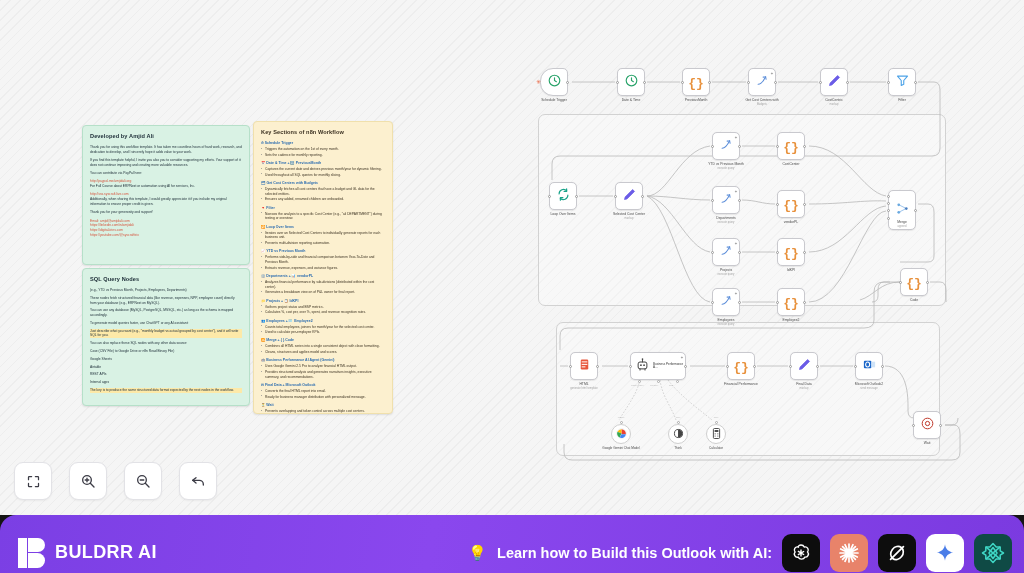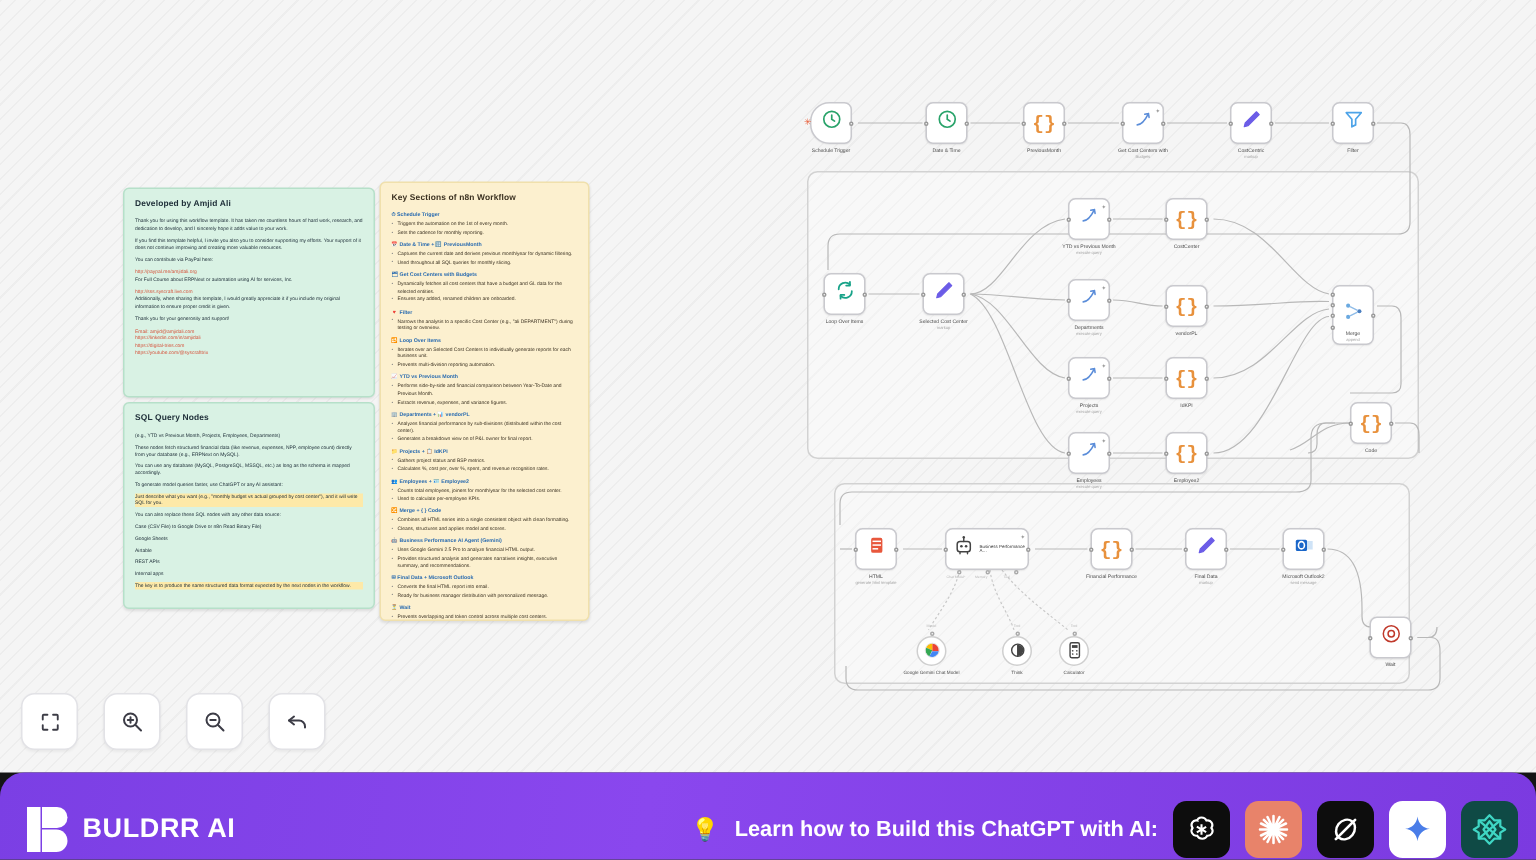--- a/index.html
+++ b/index.html
@@ -638,21 +638,21 @@
     <div id="brand">
       <div id="blogo">
         <div class="bar1"></div>
           <div class="b2"></div>
           <div class="b3"></div>
       </div>
       <div id="brandtext">BULDRR AI</div>
     </div>
     <div id="cta">
       <span id="bulb">💡</span>
-      <span id="ctatext">Learn how to Build this ChatGPT with AI:</span>
+      <span id="ctatext">Learn how to Build this Outlook with AI:</span>
       <div id="ai-icons" style="display:flex;gap:10px;">
           <div class="ai" style="background: rgb(13, 13, 13);">
             <svg width="22" height="22" viewBox="0 0 24 24" fill="none" stroke="#fff" stroke-width="1.5">
               <path d="M12 3.3c2 0 3.2 1.3 3.6 2.2 1.5-.4 3 .2 3.8 1.5.9 1.5.5 3-.2 3.9.9 1 1.2 2.5.4 3.9-.8 1.4-2.3 1.8-3.4 1.7-.5 1.2-1.8 2.2-3.6 2.2-1.9 0-3.2-1.2-3.7-2.2-1.4.3-2.9-.3-3.7-1.7-.8-1.4-.5-2.9.3-3.9-.8-1-1.1-2.5-.3-3.9.8-1.3 2.3-1.9 3.8-1.5C8.8 4.6 10 3.3 12 3.3z"></path>
               <path d="M12 8.2v7.6M8.6 9.9l6.8 4M8.6 14.1l6.8-4"></path>
             </svg>
           </div>
           <div class="ai" style="background: rgb(232, 131, 106);">
             <svg width="24" height="24" viewBox="0 0 24 24" stroke="#fff" stroke-width="1.7" stroke-linecap="round">
               <path d="M12 3v18M3 12h18M5.6 5.6l12.8 12.8M18.4 5.6L5.6 18.4M8 3.7l8 16.6M16 3.7L8 20.3M3.7 8l16.6 8M3.7 16l16.6-8"></path>

